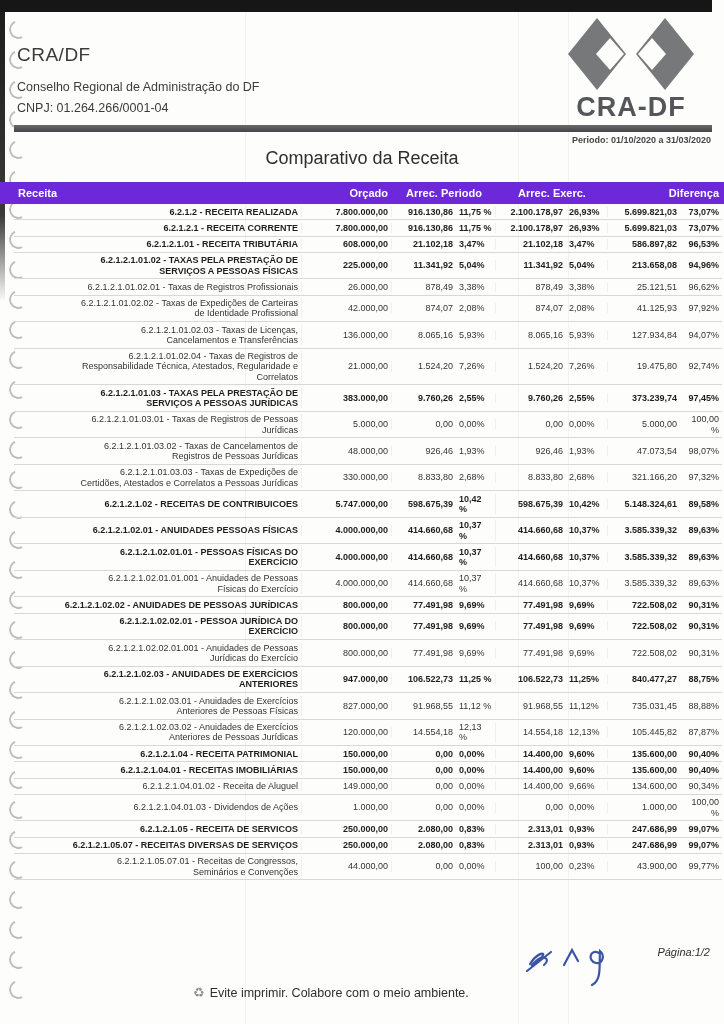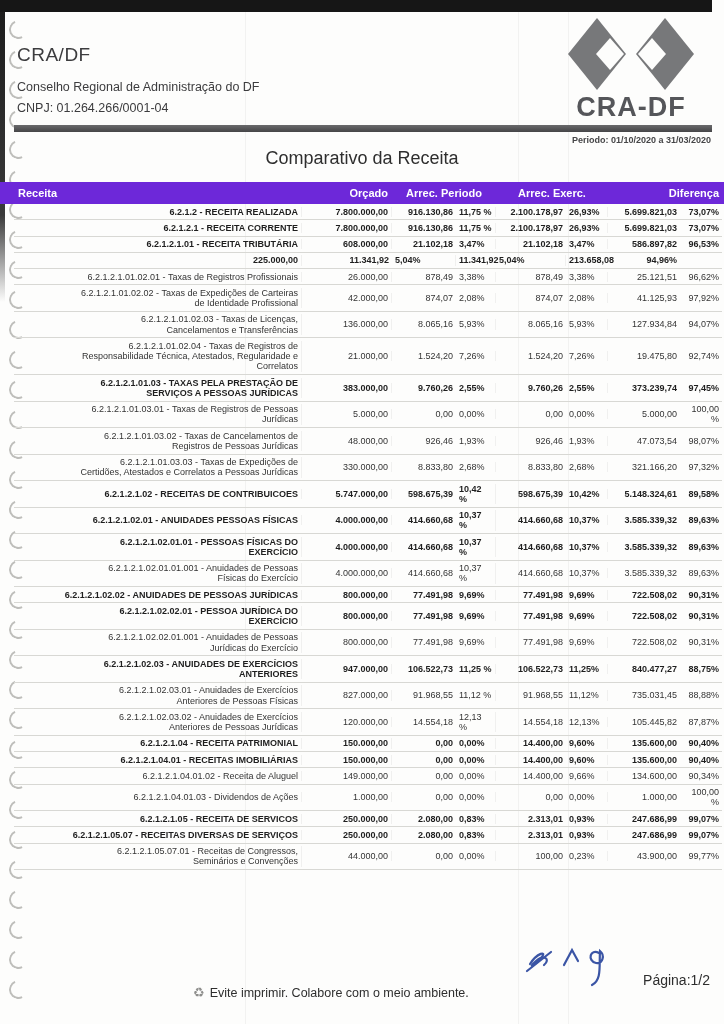--- a/index.html
+++ b/index.html
@@ -47,21 +47,21 @@
   .lvl2 .c-name{padding-left:32px;}
   .lvl3 .c-name{padding-left:48px;}
   .lvl4 .c-name{padding-left:64px;}
   .lvl5 .c-name{padding-left:82px;}
   .c-num{text-align:right;}
   .c-pct{text-align:left;}
   .c-pct-r{text-align:right;}
   .c-orc{border-right:1px solid rgba(0,0,0,0.05);}
   .c-appct,.c-aepct{border-right:1px solid rgba(0,0,0,0.05);}
   
-  .page-num{position:absolute;right:14px;top:972px;font-size:14px;color:#2e2e2e;}
+  .page-num{position:absolute;right:14px;top:946px;font-size:11px;color:#2e2e2e;font-style:italic;}
   .eco{position:absolute;left:193px;top:985px;font-size:12.5px;color:#2e2e2e;}
   .eco .recycle{color:#8e8e8c;font-size:13px;margin-right:5px;}
   .ink{position:absolute;left:524px;top:938px;}
 </style>
 </head>
 <body>
 
 <div class="page">
 
   <div class="top-strip"></div>
@@ -157,20 +157,21 @@
     <div class="c c-name">6.2.1.2.1.01 - RECEITA TRIBUTÁRIA</div>
     <div class="c c-num c-orc">608.000,00</div>
     <div class="c c-num">21.102,18</div>
     <div class="c c-pct c-appct">3,47%</div>
     <div class="c c-num">21.102,18</div>
     <div class="c c-pct c-aepct">3,47%</div>
     <div class="c c-num">586.897,82</div>
     <div class="c c-pct-r">96,53%</div>
   </div>
       <div class="row lvl3 b">
+    <div class="c c-name">6.2.1.2.1.01.02 - TAXAS PELA PRESTAÇÃO DE SERVIÇOS A PESSOAS FÍSICAS</div>
     <div class="c c-num c-orc">225.000,00</div>
     <div class="c c-num">11.341,92</div>
     <div class="c c-pct c-appct">5,04%</div>
     <div class="c c-num">11.341,92</div>
     <div class="c c-pct c-aepct">5,04%</div>
     <div class="c c-num">213.658,08</div>
     <div class="c c-pct-r">94,96%</div>
   </div>
       <div class="row lvl4">
     <div class="c c-name">6.2.1.2.1.01.02.01 - Taxas de Registros Profissionais</div>

